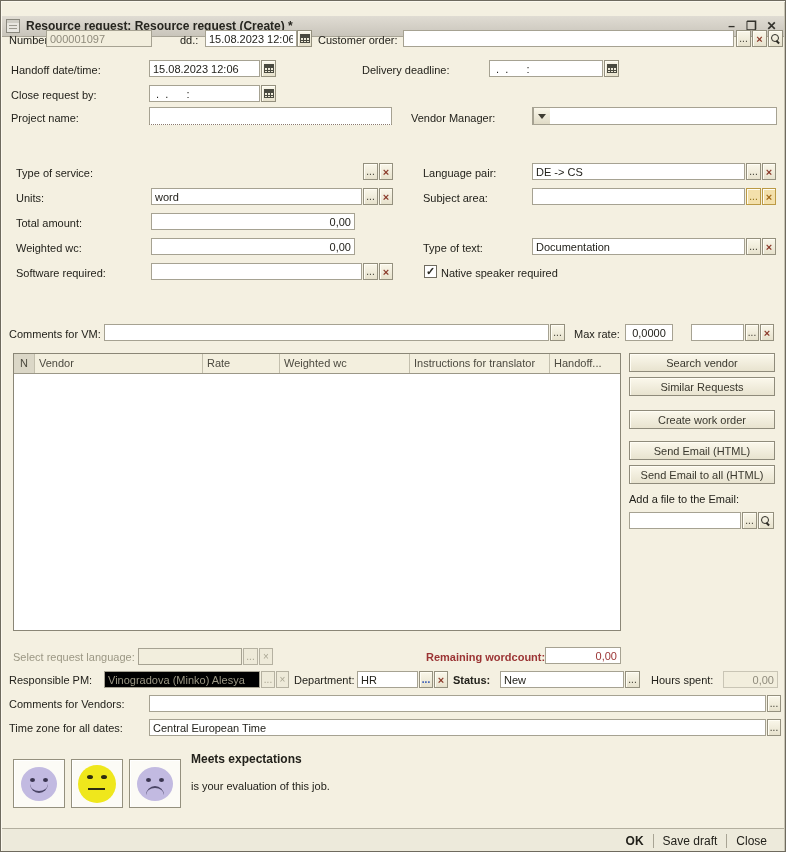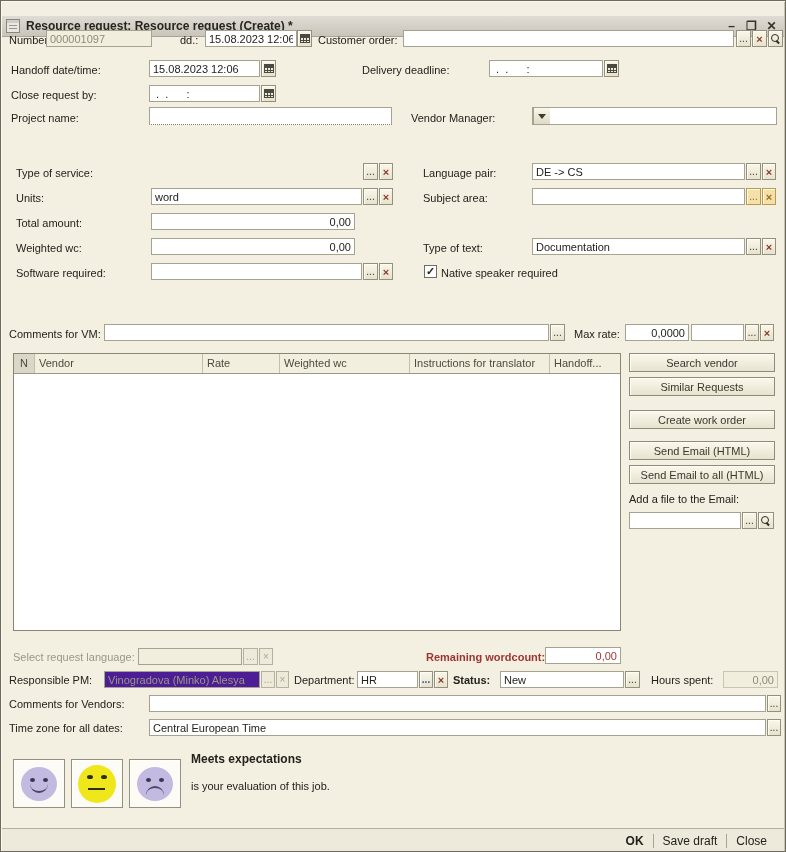--- a/index.html
+++ b/index.html
@@ -200,21 +200,21 @@
   <button class="sq" style="left:745px;top:237px">...</button>
   <button class="sq xg" style="left:761px;top:237px;width:14px">×</button>
 
   <span class="chk" style="left:423px;top:264px">✓</span>
   <span class="lbl" style="left:440px;top:266px">Native speaker required</span>
 
   <span class="lbl" style="left:8px;top:327px">Comments for VM:</span>
   <input class="fld" style="left: 103px; top: 323px; width: 445px;" value="">
   <button class="sq" style="left:549px;top:323px">...</button>
   <span class="lbl" style="left:573px;top:327px">Max rate:</span>
-  <input class="fld num" style="left: 624px; top: 323px; width: 64px;" value="0,0000">
+  <input class="fld num" style="left: 624px; top: 323px; width: 48px; text-align: center;" value="0,0000">
   <input class="fld" style="left: 690px; top: 323px; width: 53px;" value="">
   <button class="sq" style="left:744px;top:323px;width:14px">...</button>
   <button class="sq xg" style="left:759px;top:323px;width:14px">×</button>
 
   <div class="vtable">
     <div class="vhead">
       <div class="hc first" style="width:21px">N</div>
       <div class="hc" style="width:168px">Vendor</div>
       <div class="hc" style="width:77px">Rate</div>
       <div class="hc" style="width:130px">Weighted wc</div>
@@ -237,21 +237,21 @@
     </button>
 
   <span class="lbl gray" style="left:12px;top:650px">Select request language:</span>
   <input class="fld dis" style="left: 137px; top: 647px; width: 104px;" readonly="" value="">
   <button class="sq dis" style="left:242px;top:647px">...</button>
   <button class="sq dis" style="left:258px;top:647px;width:14px">×</button>
   <span class="lbl red bold" style="left:425px;top:650px">Remaining wordcount:</span>
   <input class="fld num red" style="left: 544px; top: 646px; width: 76px;" readonly="" value="0,00">
 
   <span class="lbl" style="left:8px;top:673px">Responsible PM:</span>
-  <input class="fld dis" style="left: 103px; top: 670px; width: 156px; background: #4c1d95; color: rgb(155, 151, 132);" readonly="" value="Vinogradova (Minko) Alesya">
+  <input class="fld dis" style="left: 103px; top: 670px; width: 156px; background: #000000; color: rgb(155, 151, 132);" readonly="" value="Vinogradova (Minko) Alesya">
   <button class="sq dis" style="left:260px;top:670px;width:14px">...</button>
   <button class="sq dis" style="left:275px;top:670px;width:13px">×</button>
   <span class="lbl" style="left:293px;top:673px">Department:</span>
   <input class="fld" style="left: 356px; top: 670px; width: 61px;" value="HR">
   <button class="sq blue" style="left:418px;top:670px;width:14px">...</button>
   <button class="sq xg" style="left:433px;top:670px;width:14px">×</button>
   <span class="lbl bold" style="left:452px;top:673px">Status:</span>
   <input class="fld" style="left: 499px; top: 670px; width: 124px;" value="New">
   <button class="sq" style="left:624px;top:670px">...</button>
   <span class="lbl" style="left:650px;top:673px">Hours spent:</span>

